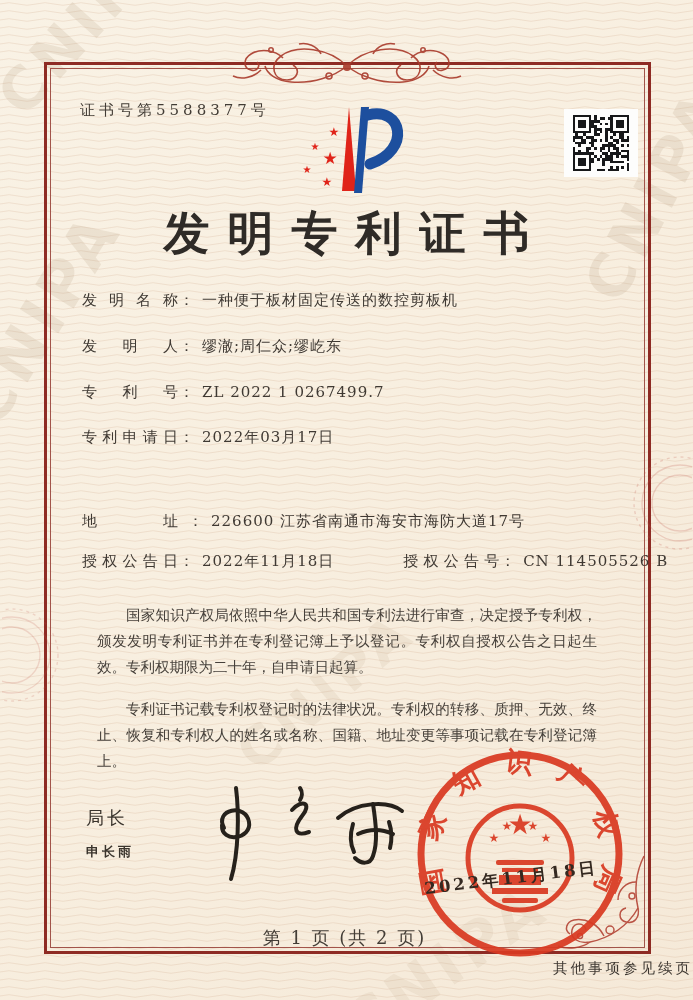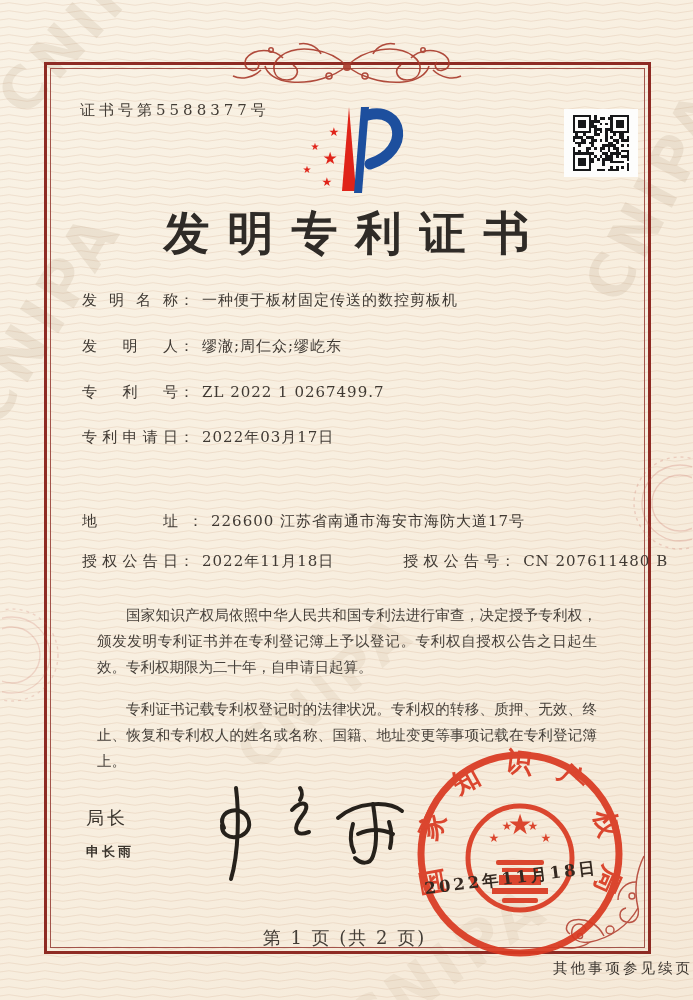--- a/index.html
+++ b/index.html
@@ -720,21 +720,21 @@
   </div>
   <div class="frow abs" style="top:512px;">
     <span class="flabel">地址</span><span class="fcolon"></span><span class="fcolon">：</span><span class="fvalue">226600 江苏省南通市海安市海防大道17号</span>
   </div>
 
   <div class="frow abs" style="top:552px;">
     <span>
       <span class="flabel">授权公告日</span><span class="fcolon">：</span><span class="fvalue">2022年11月18日</span>
     </span>
     <span class="grant-pair2">
-      <span class="flabel">授权公告号</span><span class="fcolon">：</span><span class="fvalue">CN 207611480 B</span>
+      <span class="flabel">授权公告号</span><span class="fcolon">：</span><span class="fvalue">CN 114505526 B</span>
     </span>
   </div>
 
   <div class="body-text abs">
     <p>国家知识产权局依照中华人民共和国专利法进行审查，决定授予专利权，颁发发明专利证书并在专利登记簿上予以登记。专利权自授权公告之日起生效。专利权期限为二十年，自申请日起算。</p>
     <p>专利证书记载专利权登记时的法律状况。专利权的转移、质押、无效、终止、恢复和专利权人的姓名或名称、国籍、地址变更等事项记载在专利登记簿上。</p>
   </div>
 
   <div class="sig-role abs">局长</div>
   <div class="sig-name abs">申长雨</div>

